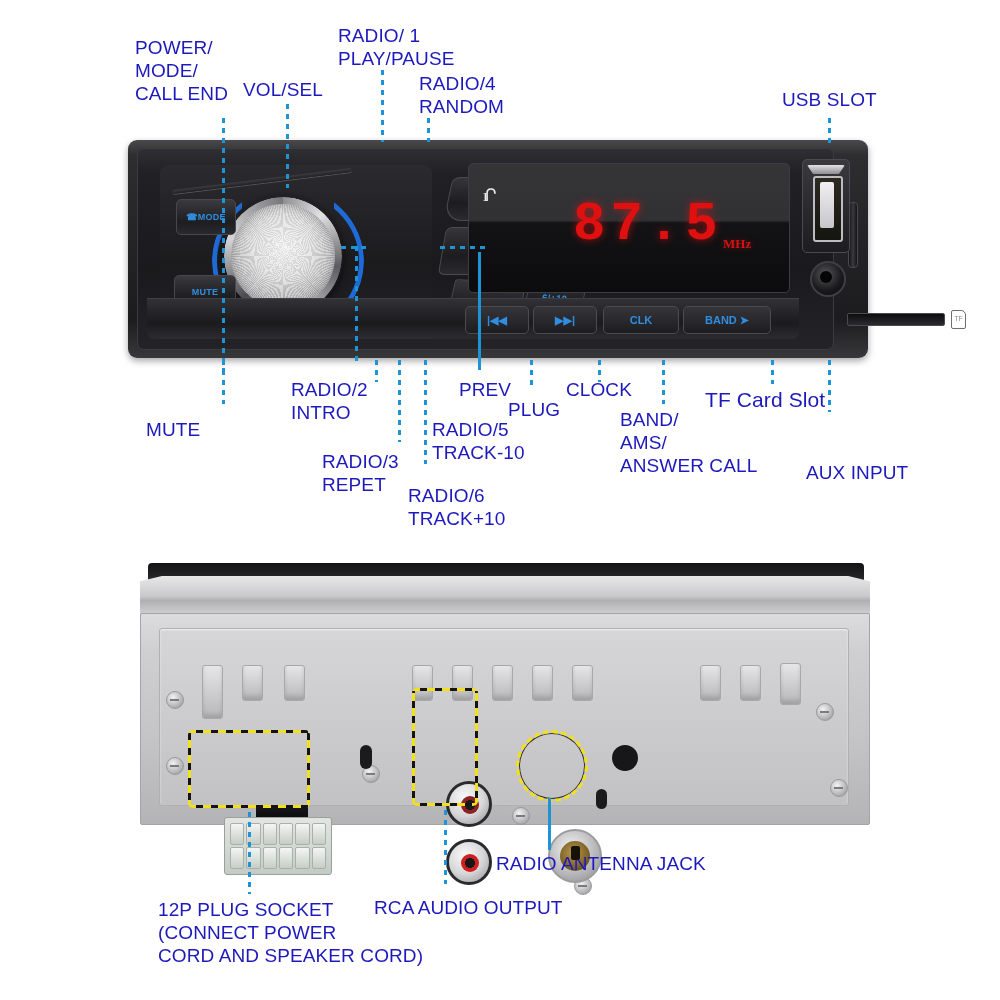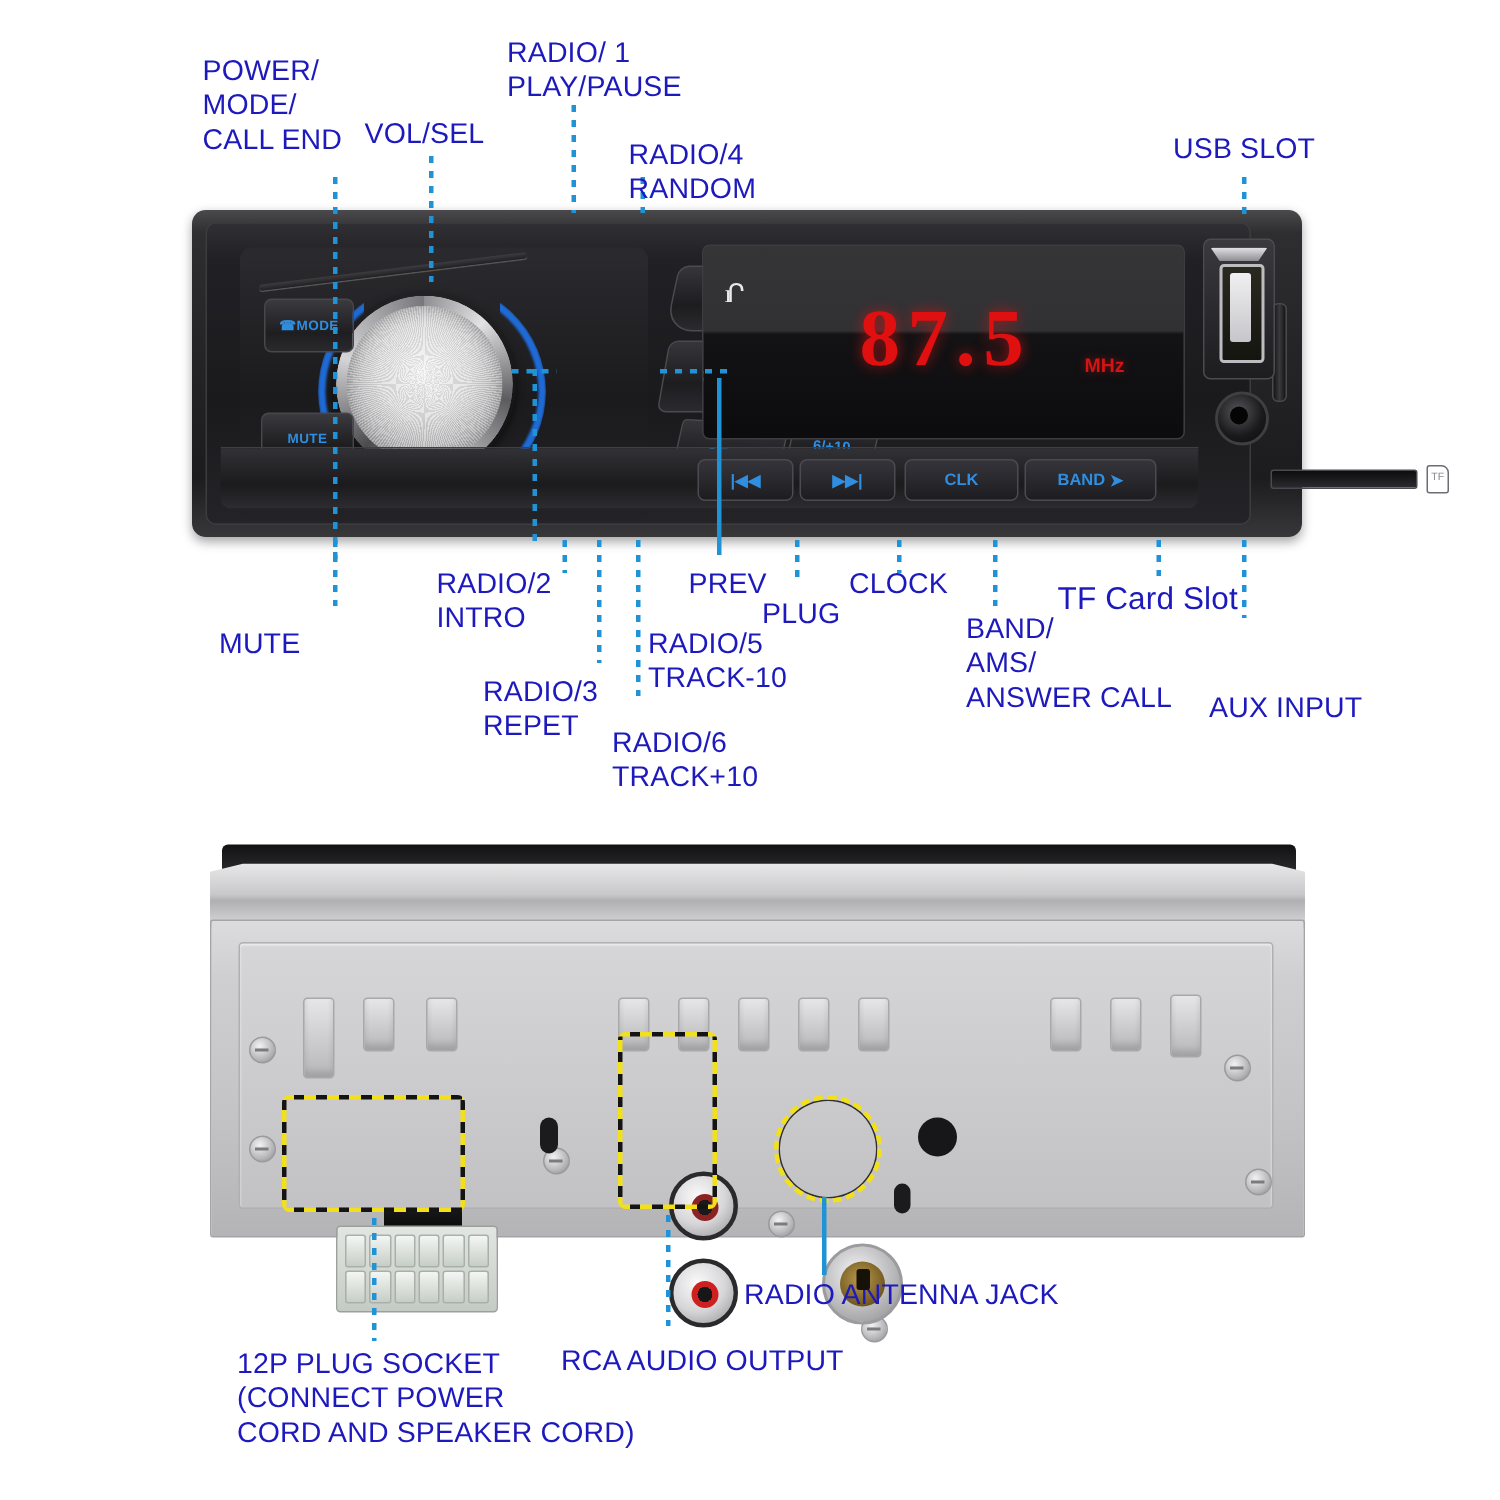--- a/index.html
+++ b/index.html
@@ -128,25 +128,25 @@
   .screen{
     position:absolute;left:330px;top:14px;width:320px;height:128px;border-radius:5px;
     background:linear-gradient(180deg,#353538 0%,#313134 44%,#131315 46%,#0c0c0e 100%);
     border:1px solid #3d3d41;overflow:hidden;
   }
   .brandmark{position:absolute;left:14px;top:22px;width:16px;height:20px;color:#e9e9ec;
     font-size:17px;line-height:20px;font-family:"Liberation Serif",serif;letter-spacing:-3px;}
   .freq{
     position:absolute;left:104px;top:34px;color:#e01010;
     font-size:54px;line-height:54px;font-weight:bold;
-    font-family:Liberation Serif, serif;letter-spacing:5px;
+    font-family:Liberation Mono, monospace;letter-spacing:5px;
     text-shadow:0 0 9px rgba(230,20,20,.65);
   }
   .mhz{position:absolute;left:254px;top:72px;color:#d21414;font-size:13px;font-weight:bold;
-    text-shadow:0 0 6px rgba(210,20,20,.5);}
+    text-shadow:0 0 6px rgba(210,20,20,.5);font-family:Liberation Serif, serif;}
 
   
   .usbwrap{position:absolute;left:664px;top:10px;width:46px;height:92px;border-radius:5px;
     background:linear-gradient(180deg,#39393e,#1d1d20);border:1px solid #4b4b51;}
   .usb-lip{position:absolute;left:4px;top:5px;width:38px;height:9px;border-radius:2px;
     background:linear-gradient(180deg,#e3e3e6,#8d8d92);
     clip-path:polygon(0 0,100% 0,84% 100%,16% 100%);}
   .usb-port{position:absolute;left:10px;top:16px;width:26px;height:62px;border-radius:3px;
     background:linear-gradient(180deg,#2a2a20,#151510);border:2px solid #bdbdc1;}
   .usb-tongue{position:absolute;left:5px;top:4px;width:14px;height:46px;border-radius:2px;
@@ -369,36 +369,36 @@
   <div class="lead" style="left:771px;top:360px;height:24px;"></div>
   <div class="lead" style="left:828px;top:360px;height:52px;"></div>
   <div class="lead h" style="left:440px;top:246px;width:48px;"></div>
 
   <div class="lbl" style="left:135px;top:36px;">POWER/
 MODE/
 CALL END</div>
   <div class="lbl" style="left:243px;top:78px;">VOL/SEL</div>
   <div class="lbl" style="left:338px;top:24px;">RADIO/ 1
 PLAY/PAUSE</div>
-  <div class="lbl" style="left:419px;top:72px;margin-top:20px;">RADIO/4
+  <div class="lbl" style="left:419px;top:72px;">RADIO/4
 RANDOM</div>
   <div class="lbl" style="left:782px;top:88px;">USB SLOT</div>
   <div class="lbl" style="left:146px;top:418px;">MUTE</div>
   <div class="lbl" style="left:291px;top:378px;">RADIO/2
 INTRO</div>
   <div class="lbl" style="left:322px;top:450px;">RADIO/3
 REPET</div>
   <div class="lbl" style="left:408px;top:484px;">RADIO/6
 TRACK+10</div>
   <div class="lbl" style="left:432px;top:418px;">RADIO/5
 TRACK-10</div>
   <div class="lbl" style="left:459px;top:378px;">PREV</div>
   <div class="lbl" style="left:508px;top:398px;">PLUG</div>
   <div class="lbl" style="left:566px;top:378px;">CLOCK</div>
-  <div class="lbl" style="left:644px;top:408px;">BAND/
+  <div class="lbl" style="left:620px;top:408px;">BAND/
 AMS/
 ANSWER CALL</div>
   <div class="lbl mix" style="left:705px;top:388px;">TF Card Slot</div>
   <div class="lbl" style="left:806px;top:422px;margin-top:39px;">AUX INPUT</div>
 
   <div class="rear">
     <div class="rear-lip"></div>
     <div class="rear-bracket"></div>
     <div class="rear-body">
       <div class="rear-inner">

